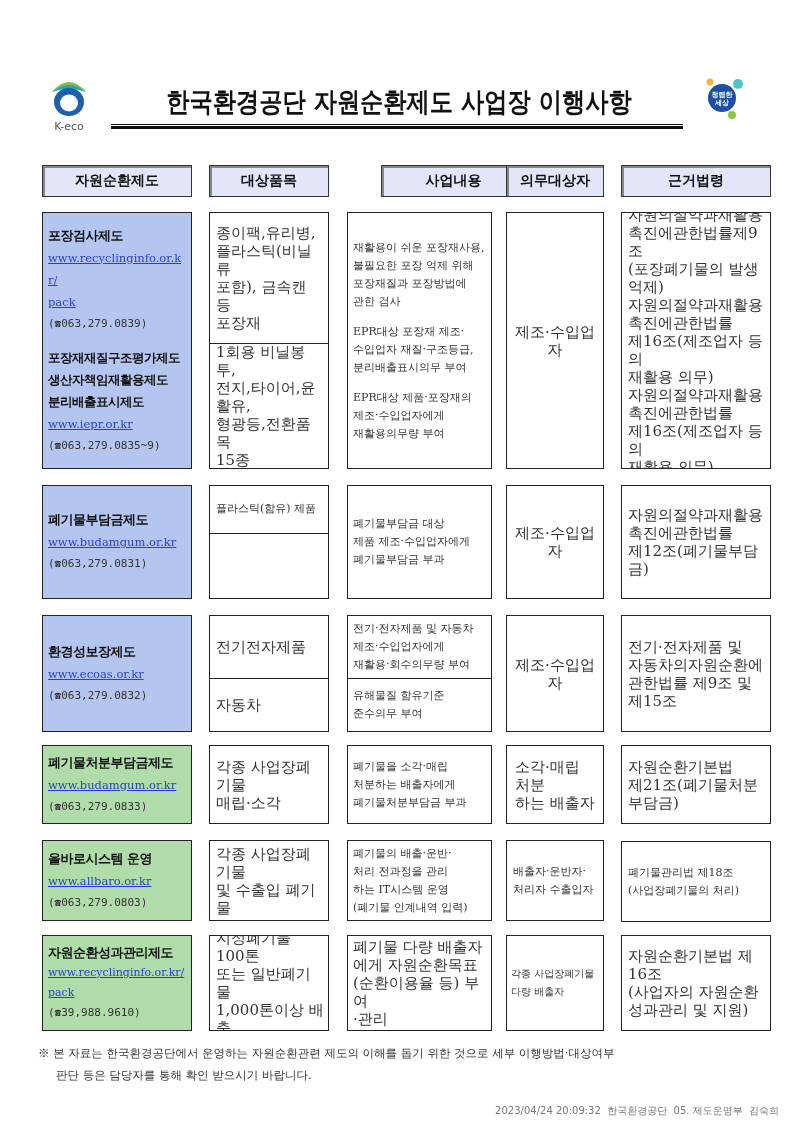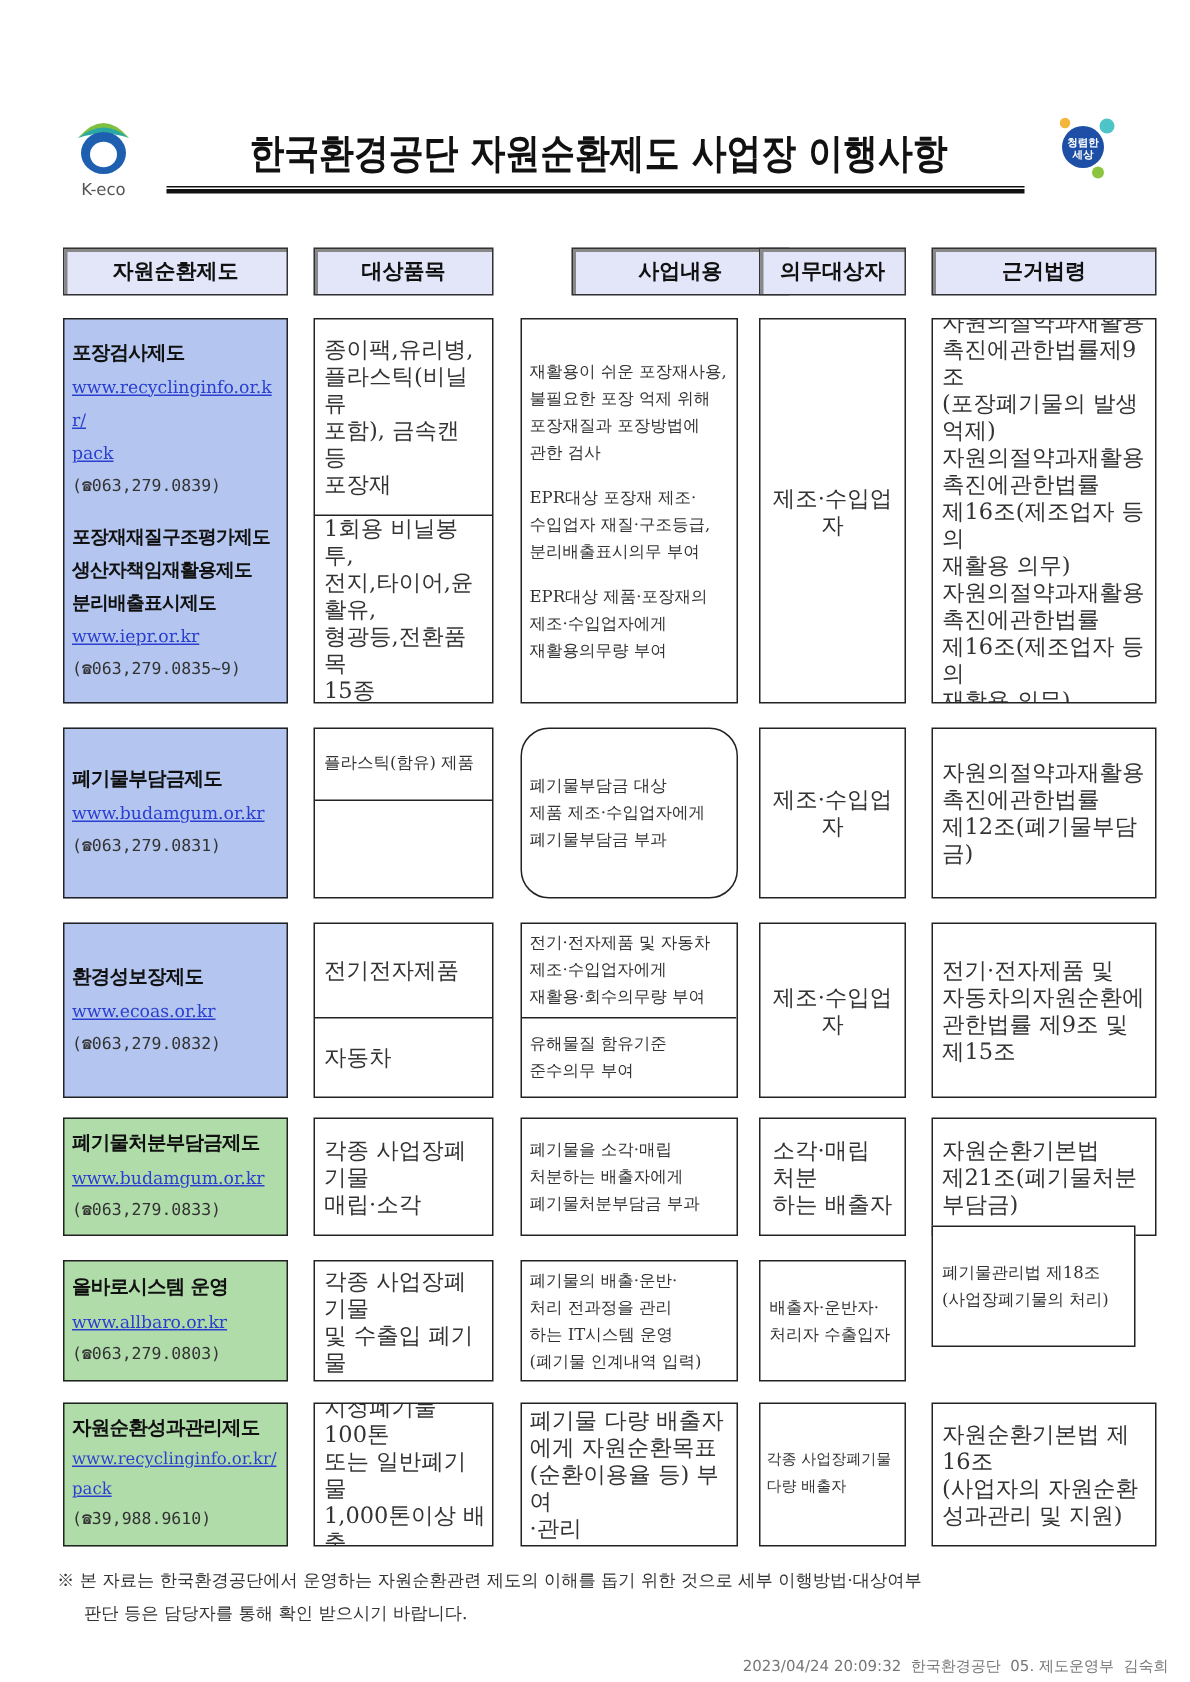--- a/index.html
+++ b/index.html
@@ -145,21 +145,21 @@
     <div class="sys-link">www.budamgum.or.kr</div>
     <div class="sys-phone">(☎063,279.0831)</div>
   </div>
 </div>
 <div class="cell" style="left:209px;top:485px;width:120px;height:114px;">
   <div class="inner" style="top:0;bottom:66px;">
     <div class="txt small">플라스틱(함유) 제품</div>
   </div>
   <div class="split" style="top:47px;"></div>
 </div>
-<div class="cell" style="left:347px;top:485px;width:145px;height:114px;border-radius:19px;">
+<div class="cell" style="left:347px;top:485px;width:145px;height:114px;">
   <div class="inner" style="left:5px;">
       <div class="txt small">폐기물부담금 대상
 제품 제조·수입업자에게
 폐기물부담금 부과</div>
     </div>
 </div>
 <div class="cell" style="left:506px;top:485px;width:98px;height:114px;">
   <div class="inner" style="left:4px;">
       <div class="txt center">제조·수입업자</div>
     </div>
@@ -268,21 +268,21 @@
 하는 IT시스템 운영
 (폐기물 인계내역 입력)</div>
     </div>
 </div>
 <div class="cell" style="left:506px;top:840px;width:98px;height:81px;">
   <div class="inner" style="left:6px;">
       <div class="txt small">배출자·운반자·
 처리자 수출입자</div>
     </div>
 </div>
-<div class="cell" style="left:621px;top:817px;width:136px;height:81px;">
+<div class="cell" style="left:621px;top:841px;width:150px;height:81px;">
   <div class="inner">
       <div class="txt small">폐기물관리법 제18조
 (사업장폐기물의 처리)</div>
     </div>
 </div>
 
 <div class="cell green" style="left:42px;top:935px;width:150px;height:96px;">
   <div class="inner" style="left:5px;">
     <div class="sys-name" style="line-height:20px;">자원순환성과관리제도</div>
     <div class="sys-link" style="line-height:20px;font-size:11px;">www.recyclinginfo.or.kr/</div>

